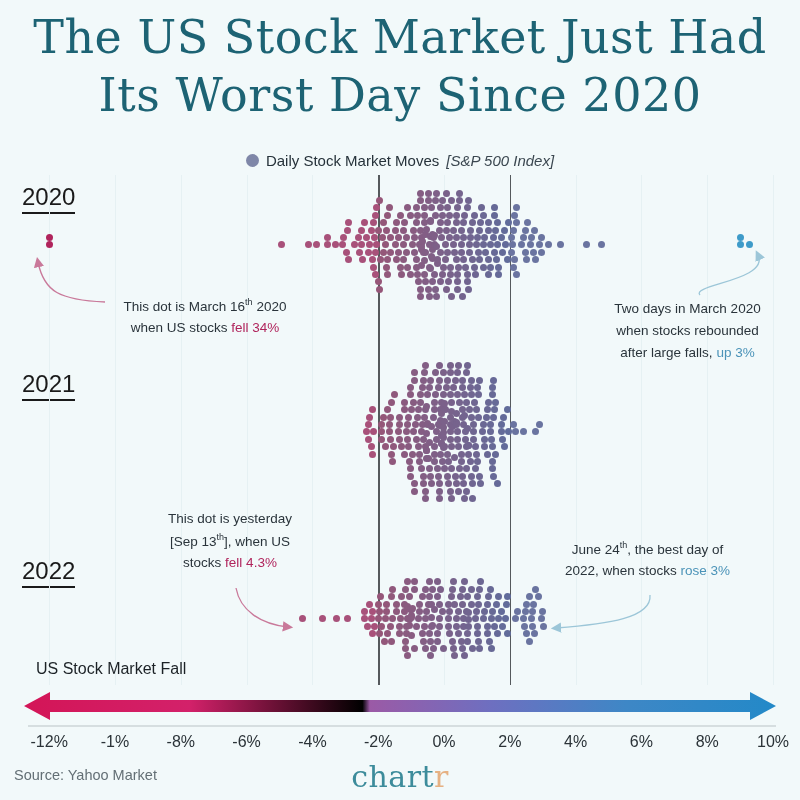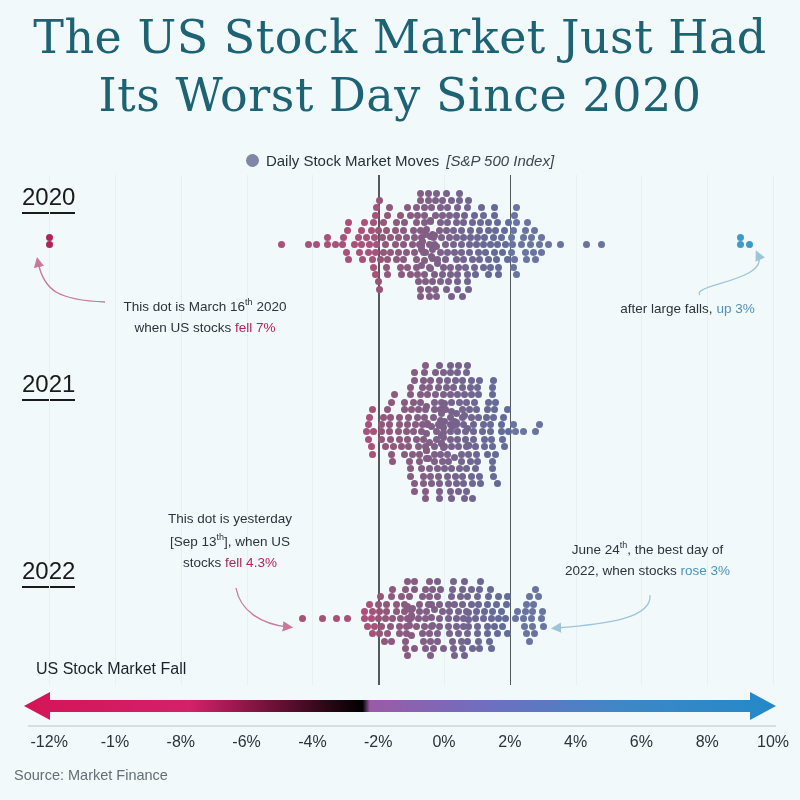--- a/index.html
+++ b/index.html
@@ -840,24 +840,26 @@
       </marker>
     </defs>
     <path d="M105,302 C60,300 44,292 38,262" stroke="#C9799A" stroke-width="1.3" fill="none" marker-end="url(#ah-pink)"></path>
     <path d="M700,295 C690,285 770,280 758,255" stroke="#9CC6D8" stroke-width="1.3" fill="none" marker-end="url(#ah-blue)"></path>
     <path d="M236,588 C240,610 260,624 288,627" stroke="#C9799A" stroke-width="1.3" fill="none" marker-end="url(#ah-pink)"></path>
     <path d="M650,595 C652,618 608,624 556,628" stroke="#9CC6D8" stroke-width="1.3" fill="none" marker-end="url(#ah-blue)"></path>
   </svg>
 
   <div class="anno" id="anno-march16">
     <div><span>This dot is March 16</span><sup>th</sup><span> 2020</span></div>
-    <div><span>when US stocks </span><span class="hl-fall">fell 7%</span></div>
+    <div><span>when US stocks </span><span class="hl-fall">fell 34%</span></div>
   </div>
 
   <div class="anno" id="anno-rebound">
+    <div>Two days in March 2020</div>
+    <div>when stocks rebounded</div>
     <div><span>after large falls, </span><span class="hl-rise">up 3%</span></div>
   </div>
 
   <div class="anno" id="anno-yesterday">
     <div>This dot is yesterday</div>
     <div><span>[Sep 13</span><sup>th</sup><span>], when US</span></div>
     <div><span>stocks </span><span class="hl-fall">fell 4.3%</span></div>
   </div>
 
   <div class="anno" id="anno-june24">
@@ -892,16 +894,19 @@
         <div class="tick" style="left: 312.4px;">-4%</div>
         <div class="tick" style="left: 378.2px;">-2%</div>
         <div class="tick" style="left: 444px;">0%</div>
         <div class="tick" style="left: 509.8px;">2%</div>
         <div class="tick" style="left: 575.6px;">4%</div>
         <div class="tick" style="left: 641.4px;">6%</div>
         <div class="tick" style="left: 707.2px;">8%</div>
         <div class="tick" style="left: 773px;">10%</div>
       </div>
 
-    <div id="source">Source: Market Finance</div>
+    <div id="source">Source: Yahoo Market</div>
+    <div id="brand">
+      <span class="b1">chart</span><span class="b2">r</span>
+    </div>
   </div>
 
 </div>
 
 </body></html>

